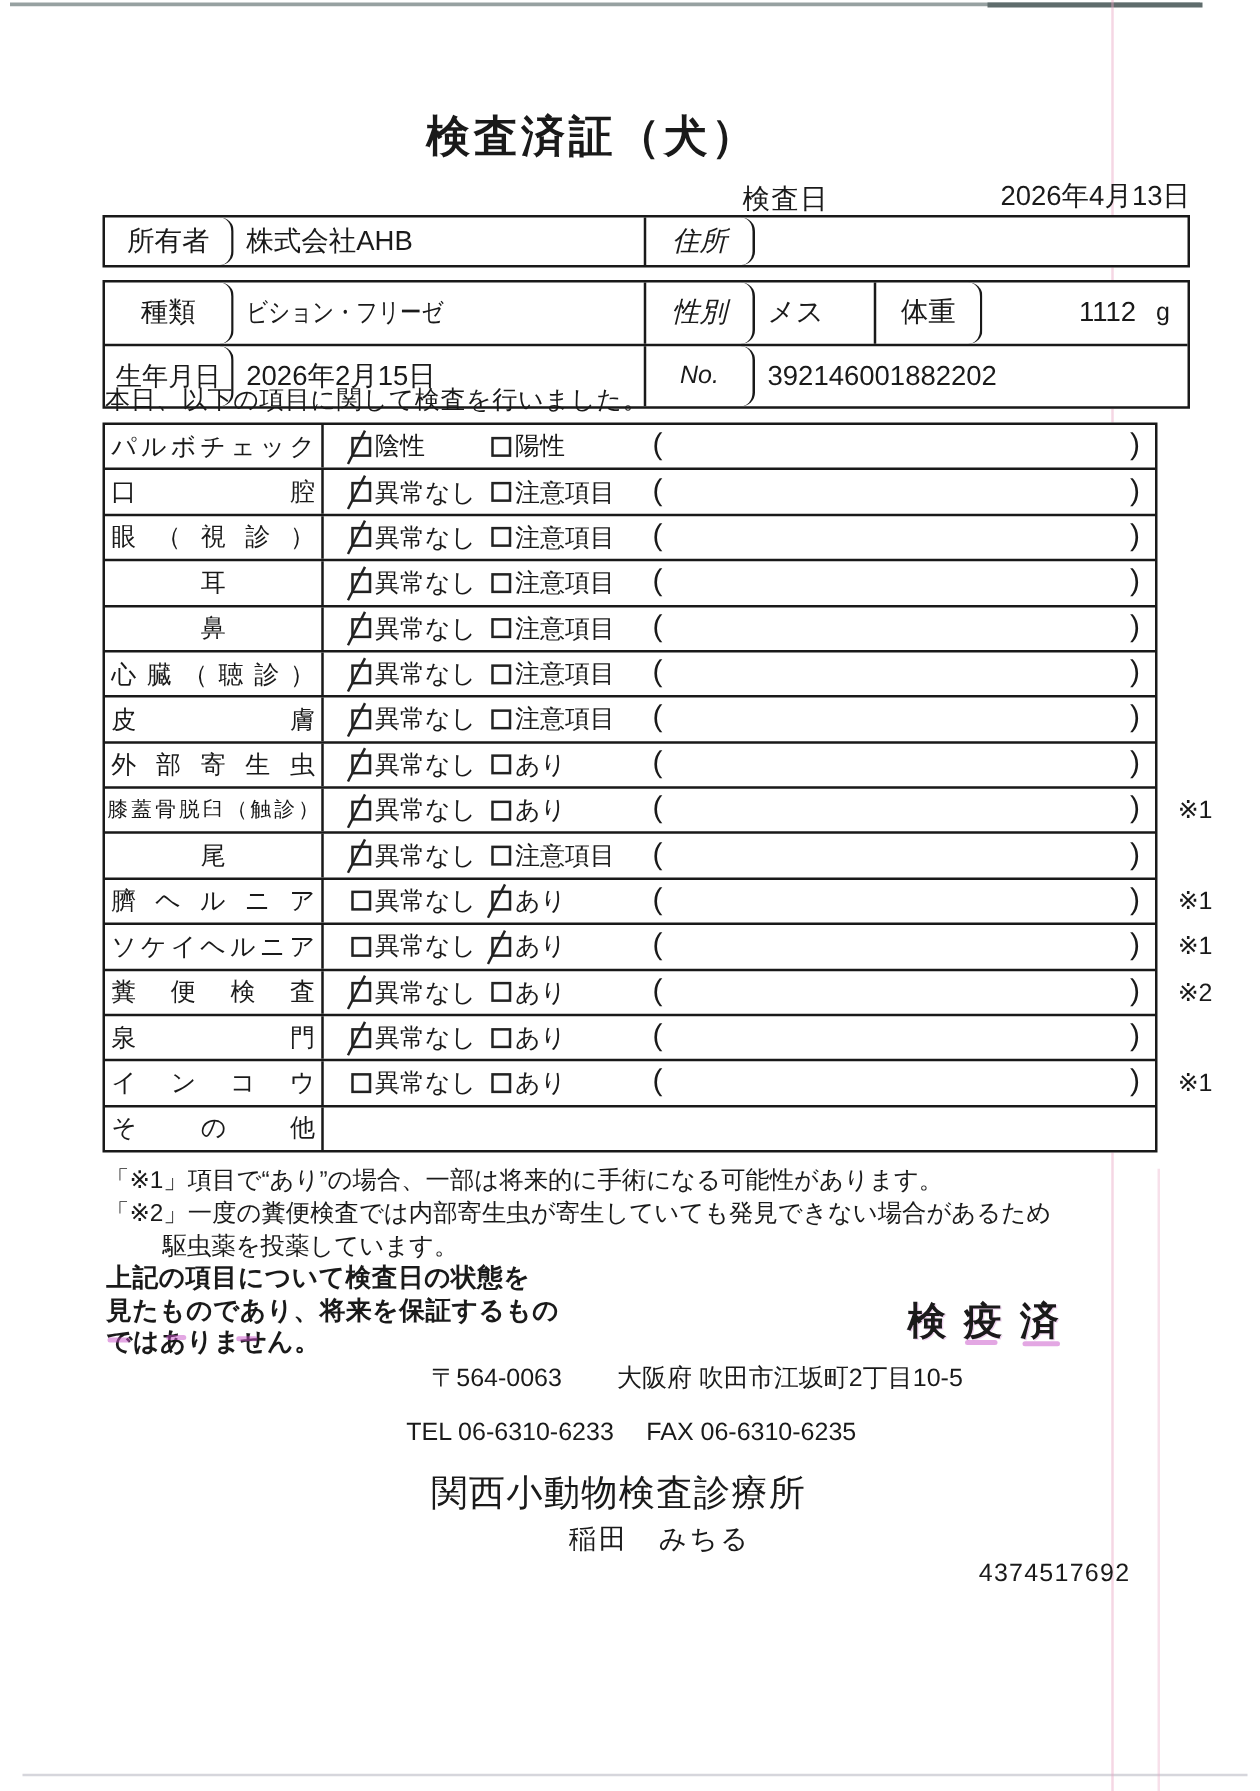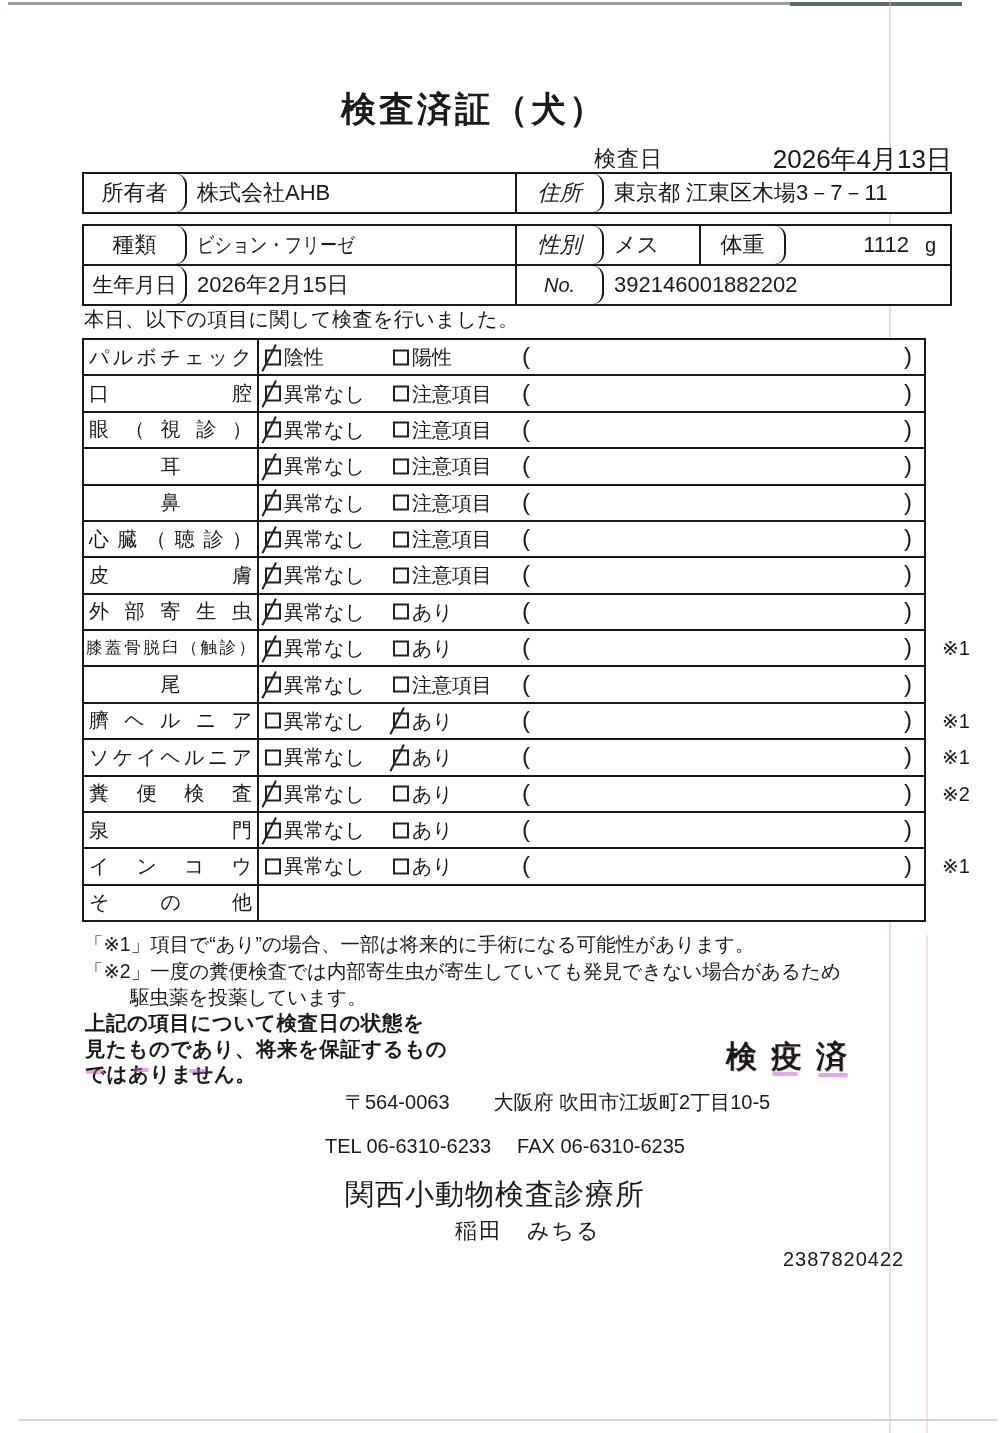--- a/index.html
+++ b/index.html
@@ -6,26 +6,26 @@
   body{
     width:1008px;height:1433px;position:relative;overflow:hidden;
     background:#ffffff;color:#1a1a1a;
     font-family:"Liberation Sans","DejaVu Sans",sans-serif;
   }
   .abs{position:absolute;}
 
   
   .doc-title{left:0;right:60px;top:86px;text-align:center;font-size:35px;font-weight:600;letter-spacing:3px;}
   .exam-date-label{left:594px;top:144px;font-size:22px;letter-spacing:1px;}
-  .exam-date-value{right:56px;top:142px;font-size:26px;}
+  .exam-date-value{right:56px;top:142px;font-size:22px;}
 
   
   .infotable{left:82px;width:870px;border:2px solid #191919;box-sizing:border-box;background:#fff;}
   .itA{top:172px;height:42px;display:flex;}
-  .itB{top:224px;height:82px;display:flex;flex-direction:column;}
+  .itB{top:224px;height:103px;display:flex;flex-direction:column;}
   .itB .irow{flex:1;display:flex;}
   .itB .irow.first{border-bottom:2px solid #191919;}
   .icell{display:flex;align-items:center;box-sizing:border-box;font-size:22px;white-space:nowrap;}
   .icell.hd{justify-content:center;border-radius:11px;}
   .icell.val{justify-content:flex-start;padding-left:10px;}
   .icell.bdr{border-right:2px solid #191919;}
   .w-label{width:103px;}
   .w-main{width:330px;}
   .w-sub{width:87px;font-style:italic;}
   .w-sex{width:97px;}
@@ -41,21 +41,21 @@
   .examtable{left:82px;top:338px;width:844px;height:584px;border:2px solid #191919;
     box-sizing:border-box;display:flex;flex-direction:column;background:#fff;}
   .exrow{flex:1;display:flex;border-bottom:2px solid #191919;position:relative;}
   .exrow:last-child{border-bottom:none;}
   .exlabel{width:175px;border-right:2px solid #191919;display:flex;align-items:center;
     justify-content:space-between;padding:0 5px;box-sizing:border-box;font-size:20px;}
   .exlabel.one{justify-content:center;}
   .exlabel.compact{font-size:16.5px;padding:0 2px;}
   .excontent{flex:1;position:relative;}
   .opt{position:absolute;top:50%;transform:translateY(-50%);display:flex;align-items:center;font-size:20px;white-space:nowrap;}
-  .opt1{left:6px;}
+  .opt1{left:22px;}
   .opt2{left:134px;}
   .cbx{width:16px;height:16px;border:2px solid #222;margin-right:3px;position:relative;box-sizing:border-box;flex:none;}
   .cbx.checked::after{content:'';position:absolute;left:8px;top:-7px;width:2px;height:30px;
     background:#222;transform-origin:50% 0;transform:rotate(27deg);}
   .paren{position:absolute;top:50%;transform:translateY(-54%);font-size:24px;}
   .paren.open{left:263px;}
   .paren.close{right:12px;}
   .parentext{position:absolute;left:272px;top:50%;transform:translateY(-52%);
     font-size:25px;font-weight:600;letter-spacing:1px;white-space:nowrap;}
   .exnote{position:absolute;right:-46px;top:50%;transform:translateY(-50%);font-size:20px;white-space:nowrap;}
@@ -97,21 +97,20 @@
 <div class="abs art-pink2"></div>
 
 <div class="abs doc-title">検査済証（犬）</div>
 <div class="abs exam-date-label">検査日</div>
 <div class="abs exam-date-value">2026年4月13日</div>
 
 <div class="abs infotable itA">
   <div class="icell hd bdr w-label">所有者</div>
   <div class="icell val bdr w-main">株式会社AHB</div>
   <div class="icell hd bdr w-sub">住所</div>
-  <div class="icell val w-rest">東京都 江東区木場3－7－11</div>
 </div>
 
 <div class="abs infotable itB">
   <div class="irow first">
     <div class="icell hd bdr w-label">種類</div>
     <div class="icell val bdr w-main">
       <span class="breed-txt">ビション・フリーゼ</span>
     </div>
     <div class="icell hd bdr w-sub">性別</div>
     <div class="icell val bdr w-sex">メス</div>
@@ -470,13 +469,13 @@
 <span class="abs pinkmark" style="left:818px;top:1073px;width:30px"></span>
 
 <div class="abs postal-line">
   <span>〒</span><span class="code">564-0063</span><span class="addr">大阪府 吹田市江坂町2丁目10-5</span>
 </div>
 <div class="abs tel-line">
   <span>TEL 06-6310-6233</span><span class="fax">FAX 06-6310-6235</span>
 </div>
 <div class="abs clinic-name">関西小動物検査診療所</div>
 <div class="abs vet-name">稲田　みちる</div>
-<div class="abs serial">2387820422</div>
+<div class="abs serial">4374517692</div>
 
 </body></html>

